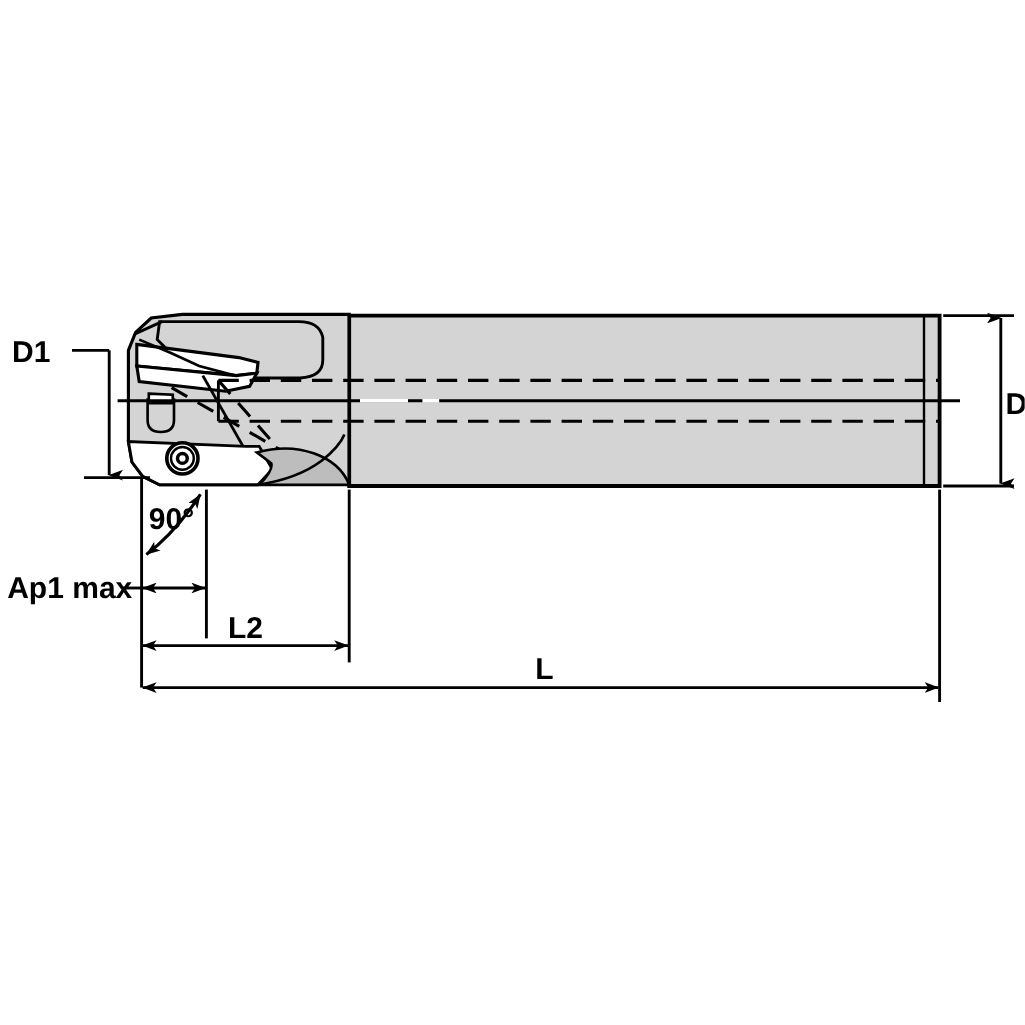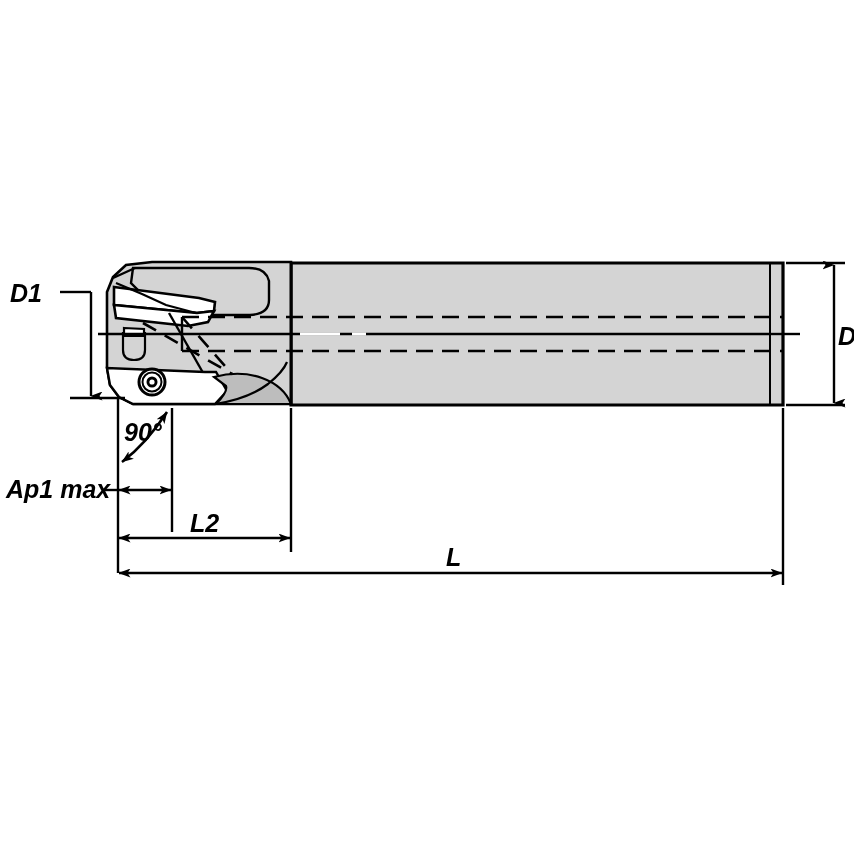--- a/index.html
+++ b/index.html
@@ -10,21 +10,20 @@
   }
   body {
     font-family: "Liberation Sans", sans-serif;
   }
   #drawing-root {
     position: relative;
     width: 854px;
     height: 854px;
     background: #ffffff;
     overflow: hidden;
-    font-style: italic;
   }
   svg#drawing-svg {
     display: block;
     width: 854px;
     height: 854px;
   }
   .dim-label {
     font-family: "Liberation Sans", sans-serif;
     font-weight: bold;
     font-size: 25px;

